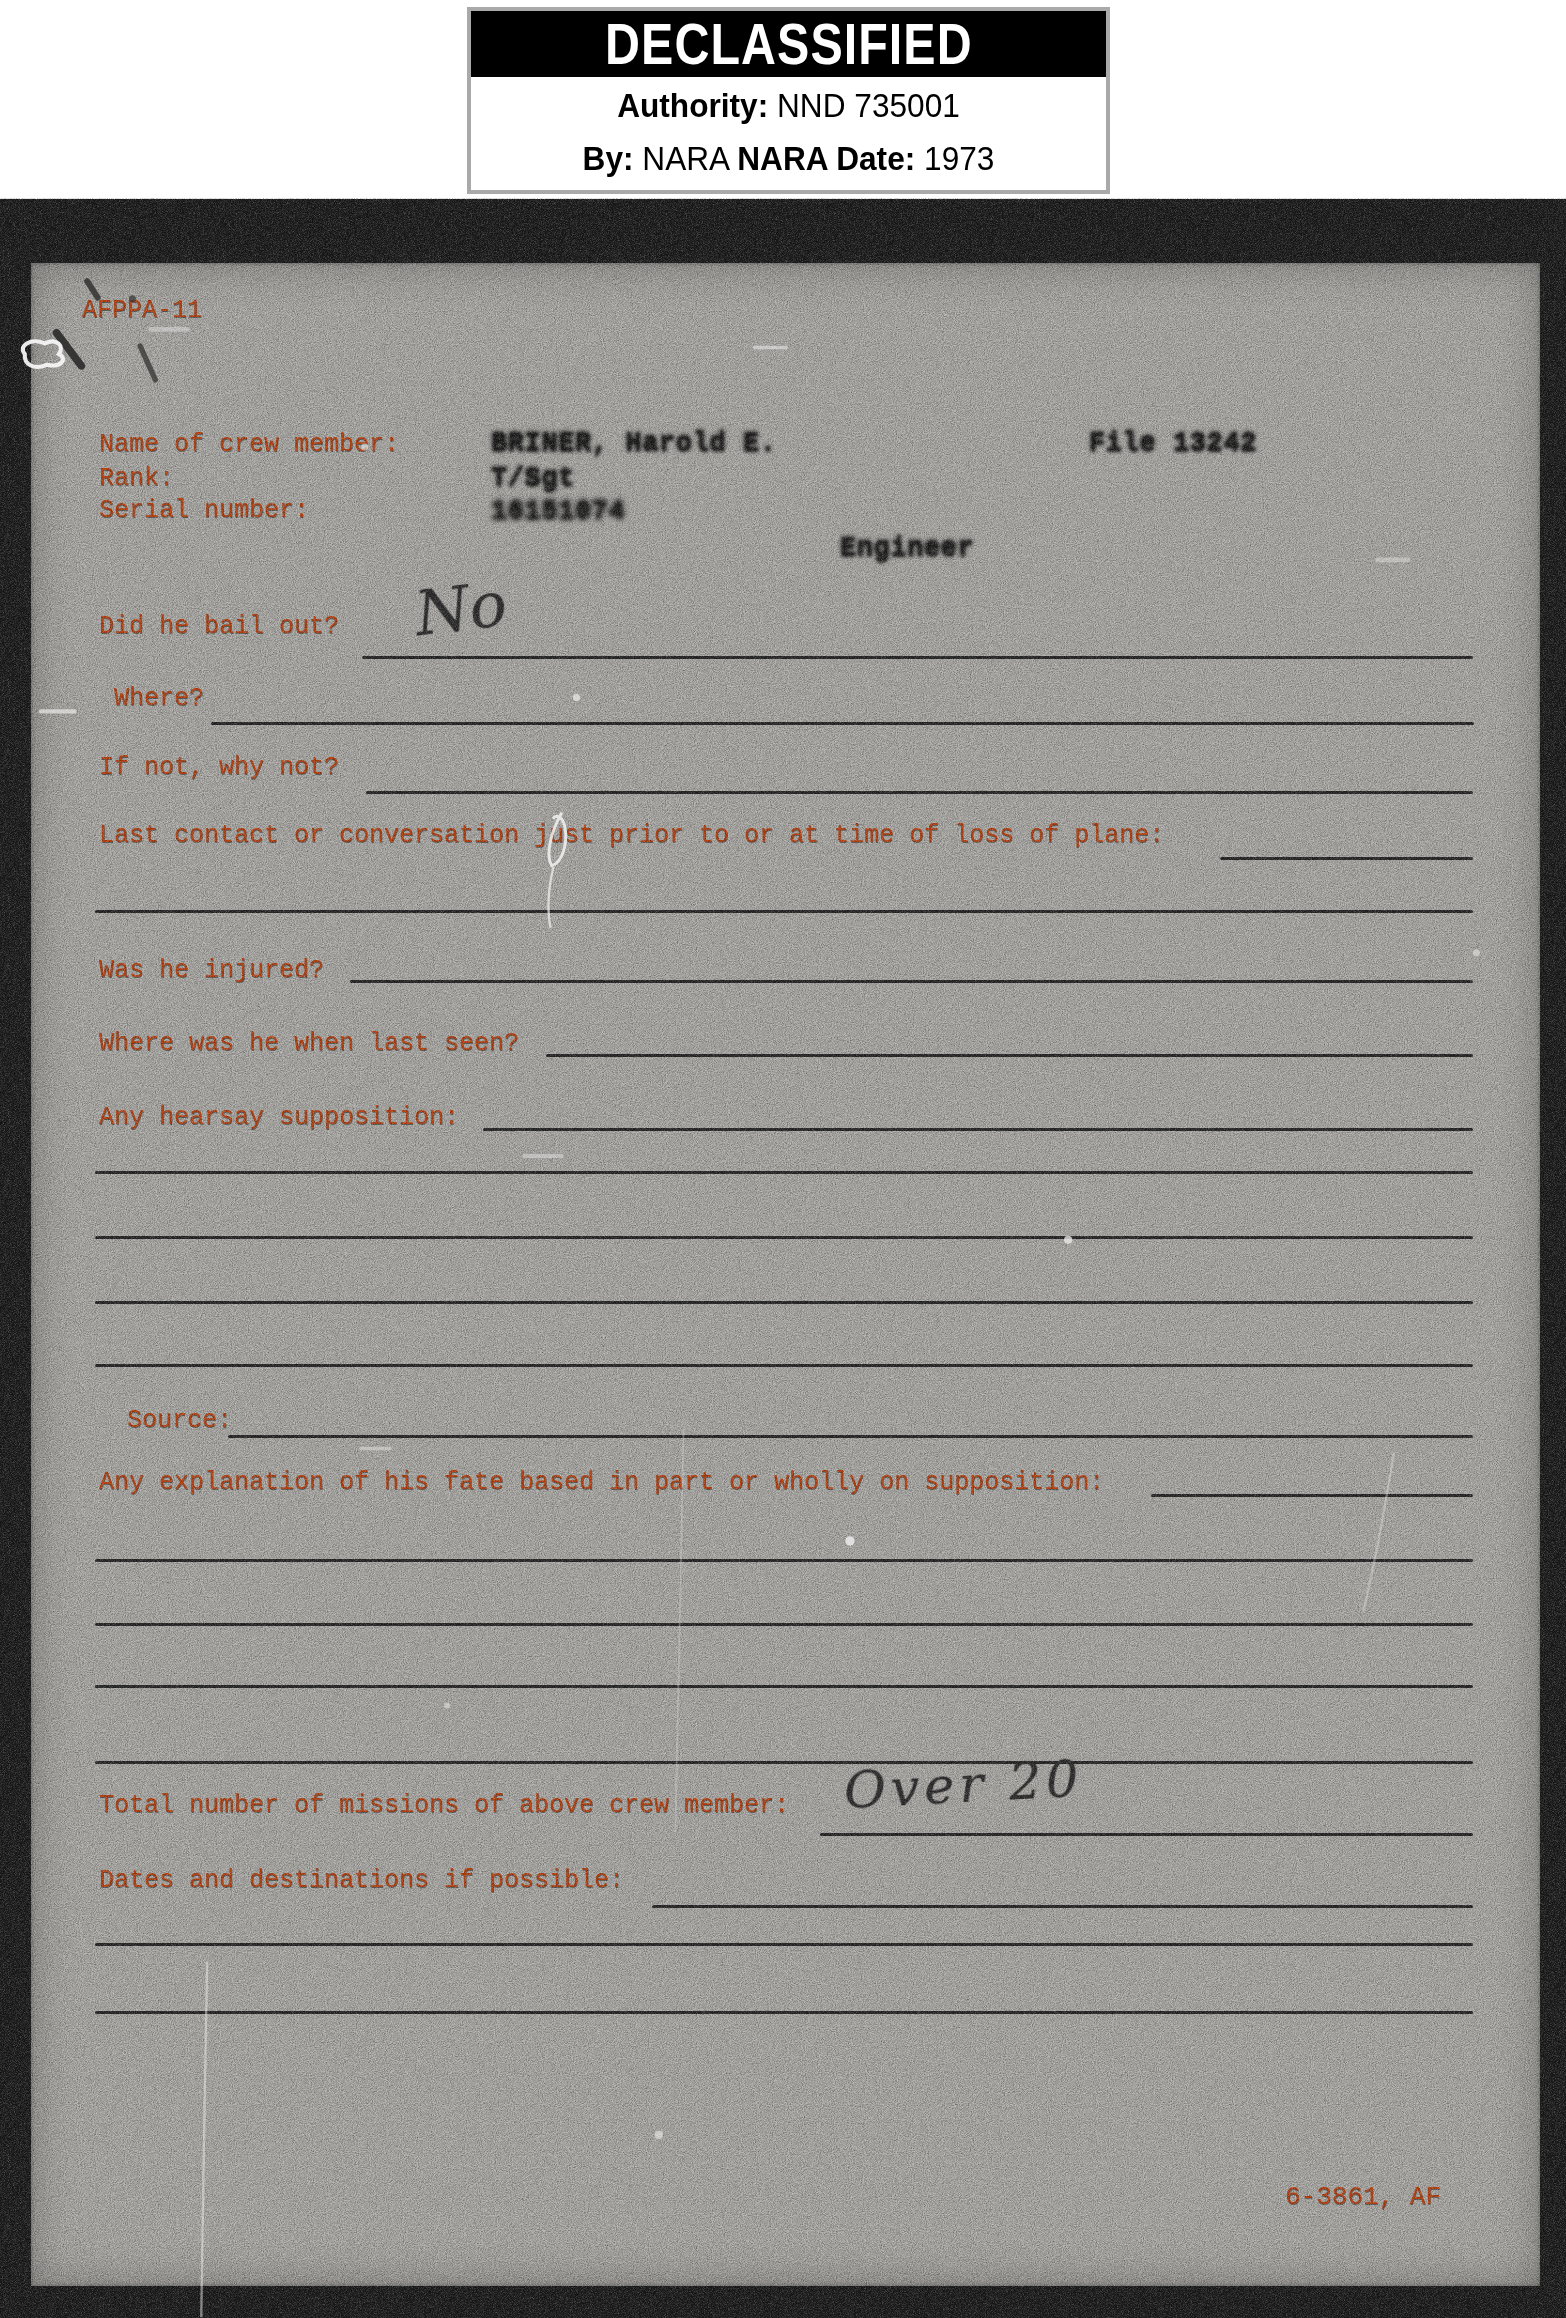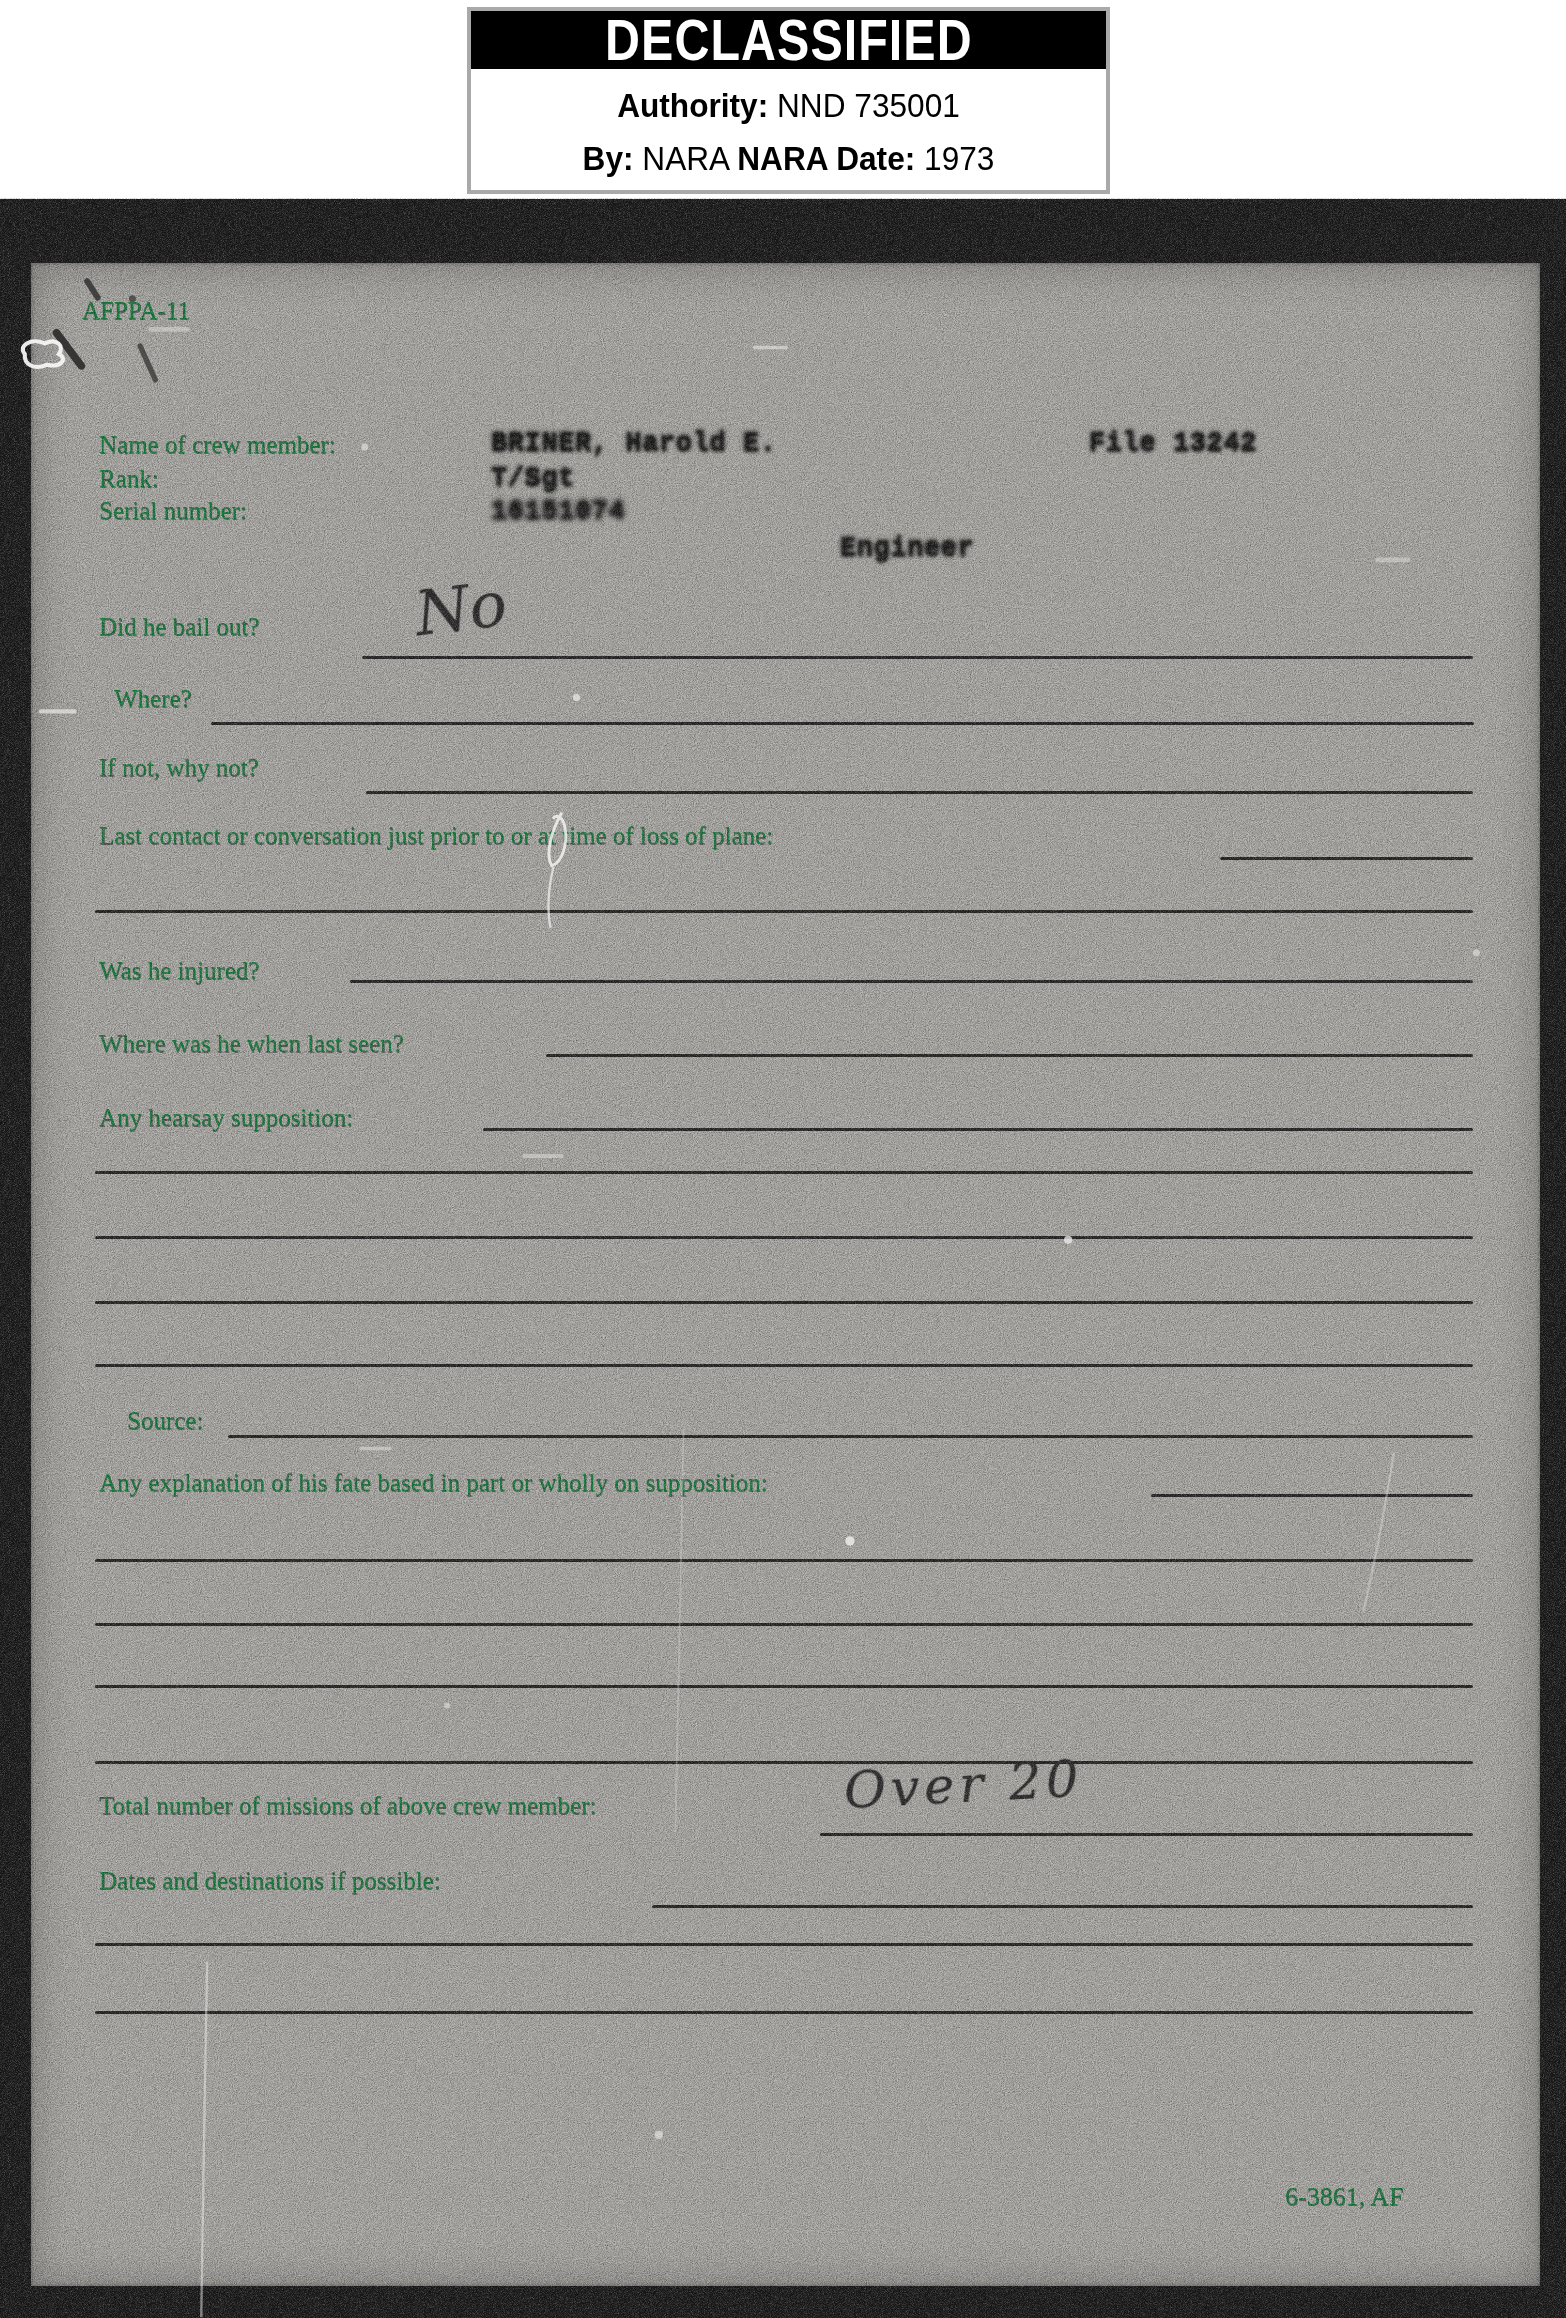--- a/index.html
+++ b/index.html
@@ -4,22 +4,22 @@
 <style>
   html,body{margin:0;padding:0;background:#ffffff;}
   .canvas{position:relative;width:1567px;height:2319px;background:#ffffff;overflow:hidden;}
 
   
   .scan{position:absolute;left:0;top:199px;width:1567px;height:2120px;background:#1a1a1a;}
   .paper{position:absolute;left:31px;top:263px;width:1509px;height:2023px;background:#b2b1ad;
          box-shadow:inset 0 0 41px rgba(0,0,0,.30), inset 0 0 4.7px rgba(0,0,0,.35);}
 
   
-  .lbl{position:absolute;font-family:Liberation Serif, serif;font-size:25px;line-height:1.1;
-       color:#15803d;white-space:pre;filter:blur(0.2px);
+  .lbl{position:absolute;font-family:Liberation Mono, monospace;font-size:25px;line-height:1.1;
+       color:#c2410c;white-space:pre;filter:blur(0.2px);
        text-shadow:0.4px 0.5px 0.6px rgba(30,30,30,.55);}
   .title{font-weight:700;letter-spacing:1.2px;border-bottom:2.9px solid rgba(28,28,28,.9);padding-bottom:2.9px;}
   .small{font-size:26px;}
 
   
   .inked{position:absolute;font-family:"Liberation Mono",monospace;font-size:27px;font-weight:700;
          color:#141414;white-space:pre;filter:blur(1.5px);letter-spacing:0.6px;
          text-shadow:0 0 4.1px rgba(5,5,5,.95), 0 1.8px 1.2px rgba(10,10,10,.8);}
   .inked-heavy{filter:blur(2px);text-shadow:0 0 5.3px rgba(5,5,5,1), 0 2.4px 1.8px rgba(10,10,10,.9);}
 
@@ -33,21 +33,21 @@
 
   
   .hand{position:absolute;font-family:"DejaVu Serif",serif;font-style:italic;color:#2c2c2c;
         white-space:pre;filter:blur(0.4px);text-shadow:0 0 1.2px rgba(40,40,40,.6);}
   .hand-no{font-size:62px;transform:rotate(-7deg);}
   .hand-missions{font-size:51px;letter-spacing:4.7px;transform:rotate(-3deg);}
 
   
   .stamp{position:absolute;left:467px;top:7px;width:643px;height:187px;background:#ffffff;
          border:4.1px solid #a9a9a9;box-sizing:border-box;font-family:"Liberation Sans",sans-serif;}
-  .stamp-band{position:absolute;left:0px;top:0px;width:100%;height:58px;background:#000000;
+  .stamp-band{position:absolute;left:0px;top:0px;width:100%;height:66px;background:#000000;
               display:flex;align-items:center;justify-content:center;}
   .stamp-title{color:#ffffff;font-weight:700;font-size:55px;letter-spacing:1.2px;white-space:nowrap;
                transform:scaleX(0.88) scaleY(1.04);}
   .stamp-line{position:absolute;left:0;width:100%;text-align:center;font-size:34px;color:#000;
               white-space:nowrap;transform:scaleX(0.93);}
   .stamp-line1{top:75px;}
   .stamp-line2{top:128px;}
   .b{font-weight:700;}
 
   .grain{position:absolute;left:0;top:0;pointer-events:none;}

